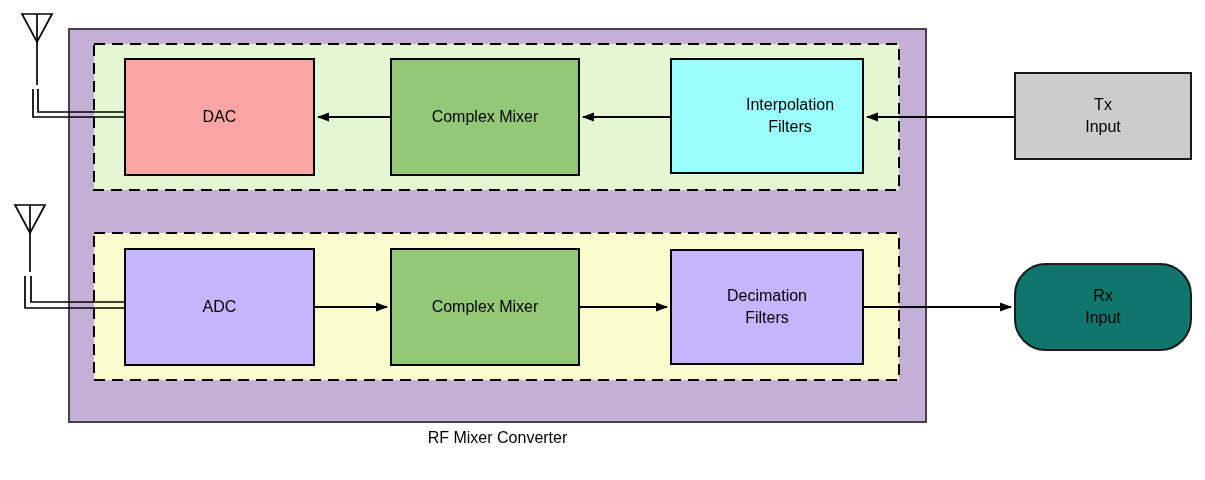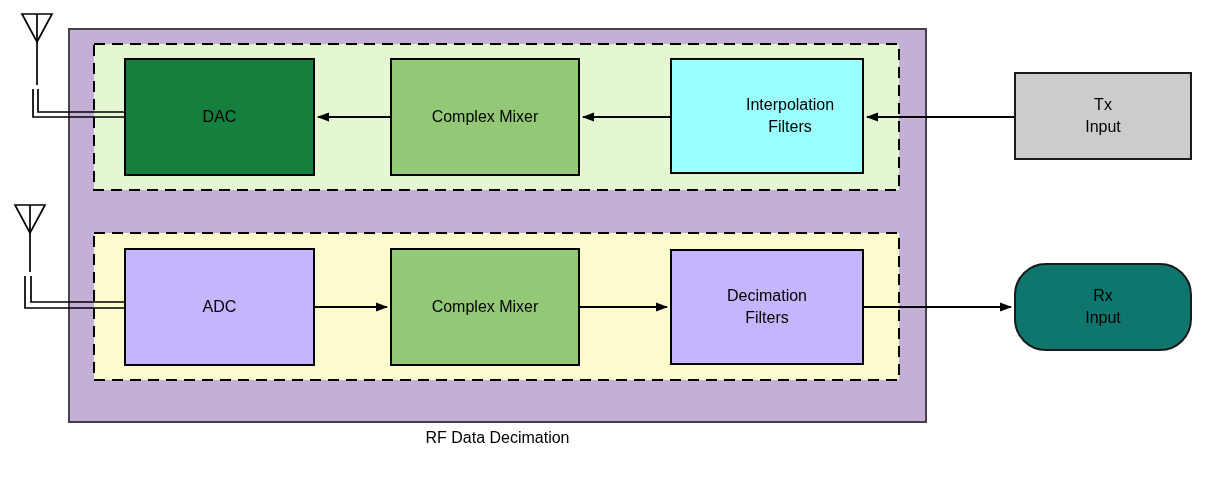--- a/index.html
+++ b/index.html
@@ -21,21 +21,21 @@
   .node{
     position:absolute;
     box-sizing:border-box;
     display:flex;flex-direction:column;
     align-items:center;justify-content:center;
     border:2px solid #000000;
     font-size:16px;line-height:1.35;color:#000000;
     text-align:center;
   }
   .node span{display:block;}
-  .dac    {left:124px;top:58px;width:191px;height:118px;background:#15803d;}
+  .dac    {left:124px;top:58px;width:191px;height:118px;background:#fca5a5;}
   .adc    {left:124px;top:248px;width:191px;height:118px;background:#c4b5fd;}
   .mixtx  {left:390px;top:58px;width:190px;height:118px;background:#92C876;}
   .mixrx  {left:390px;top:248px;width:190px;height:118px;background:#92C876;}
   .interp {left:670px;top:58px;width:194px;height:116px;background:#99FFFF;padding-left:46px;}
   .decim  {left:670px;top:249px;width:194px;height:116px;background:#c4b5fd;}
   .txin   {left:1014px;top:72px;width:178px;height:88px;background:#CCCCCC;border-color:#1A1A1A;}
   .rxout  {left:1014px;top:263px;width:178px;height:88px;background:#0f766e;border-color:#1A1A1A;border-radius:32px;}
   .caption{
     position:absolute;left:68px;top:429px;width:859px;
     text-align:center;font-size:16px;color:#000000;
@@ -82,21 +82,21 @@
   <div class="node decim">
     <span>Decimation</span>
     <span>Filters</span>
   </div>
 
   <div class="node rxout">
     <span>Rx</span>
     <span>Input</span>
   </div>
 
-  <div class="caption">RF Data Decimation</div>
+  <div class="caption">RF Mixer Converter</div>
 
   <svg class="layer overlay" width="1205" height="480" viewBox="0 0 1205 480">
     <defs>
       <marker id="arrow" markerWidth="14" markerHeight="12" refX="12" refY="6" orient="auto" markerUnits="userSpaceOnUse">
         <path d="M1,1.5 L13,6 L1,10.5 Z" fill="#000000"></path>
       </marker>
     </defs>
 
     <g fill="none" stroke="#000000" stroke-width="1.7">
       <path d="M22,14 H52 L37,42 Z"></path>

